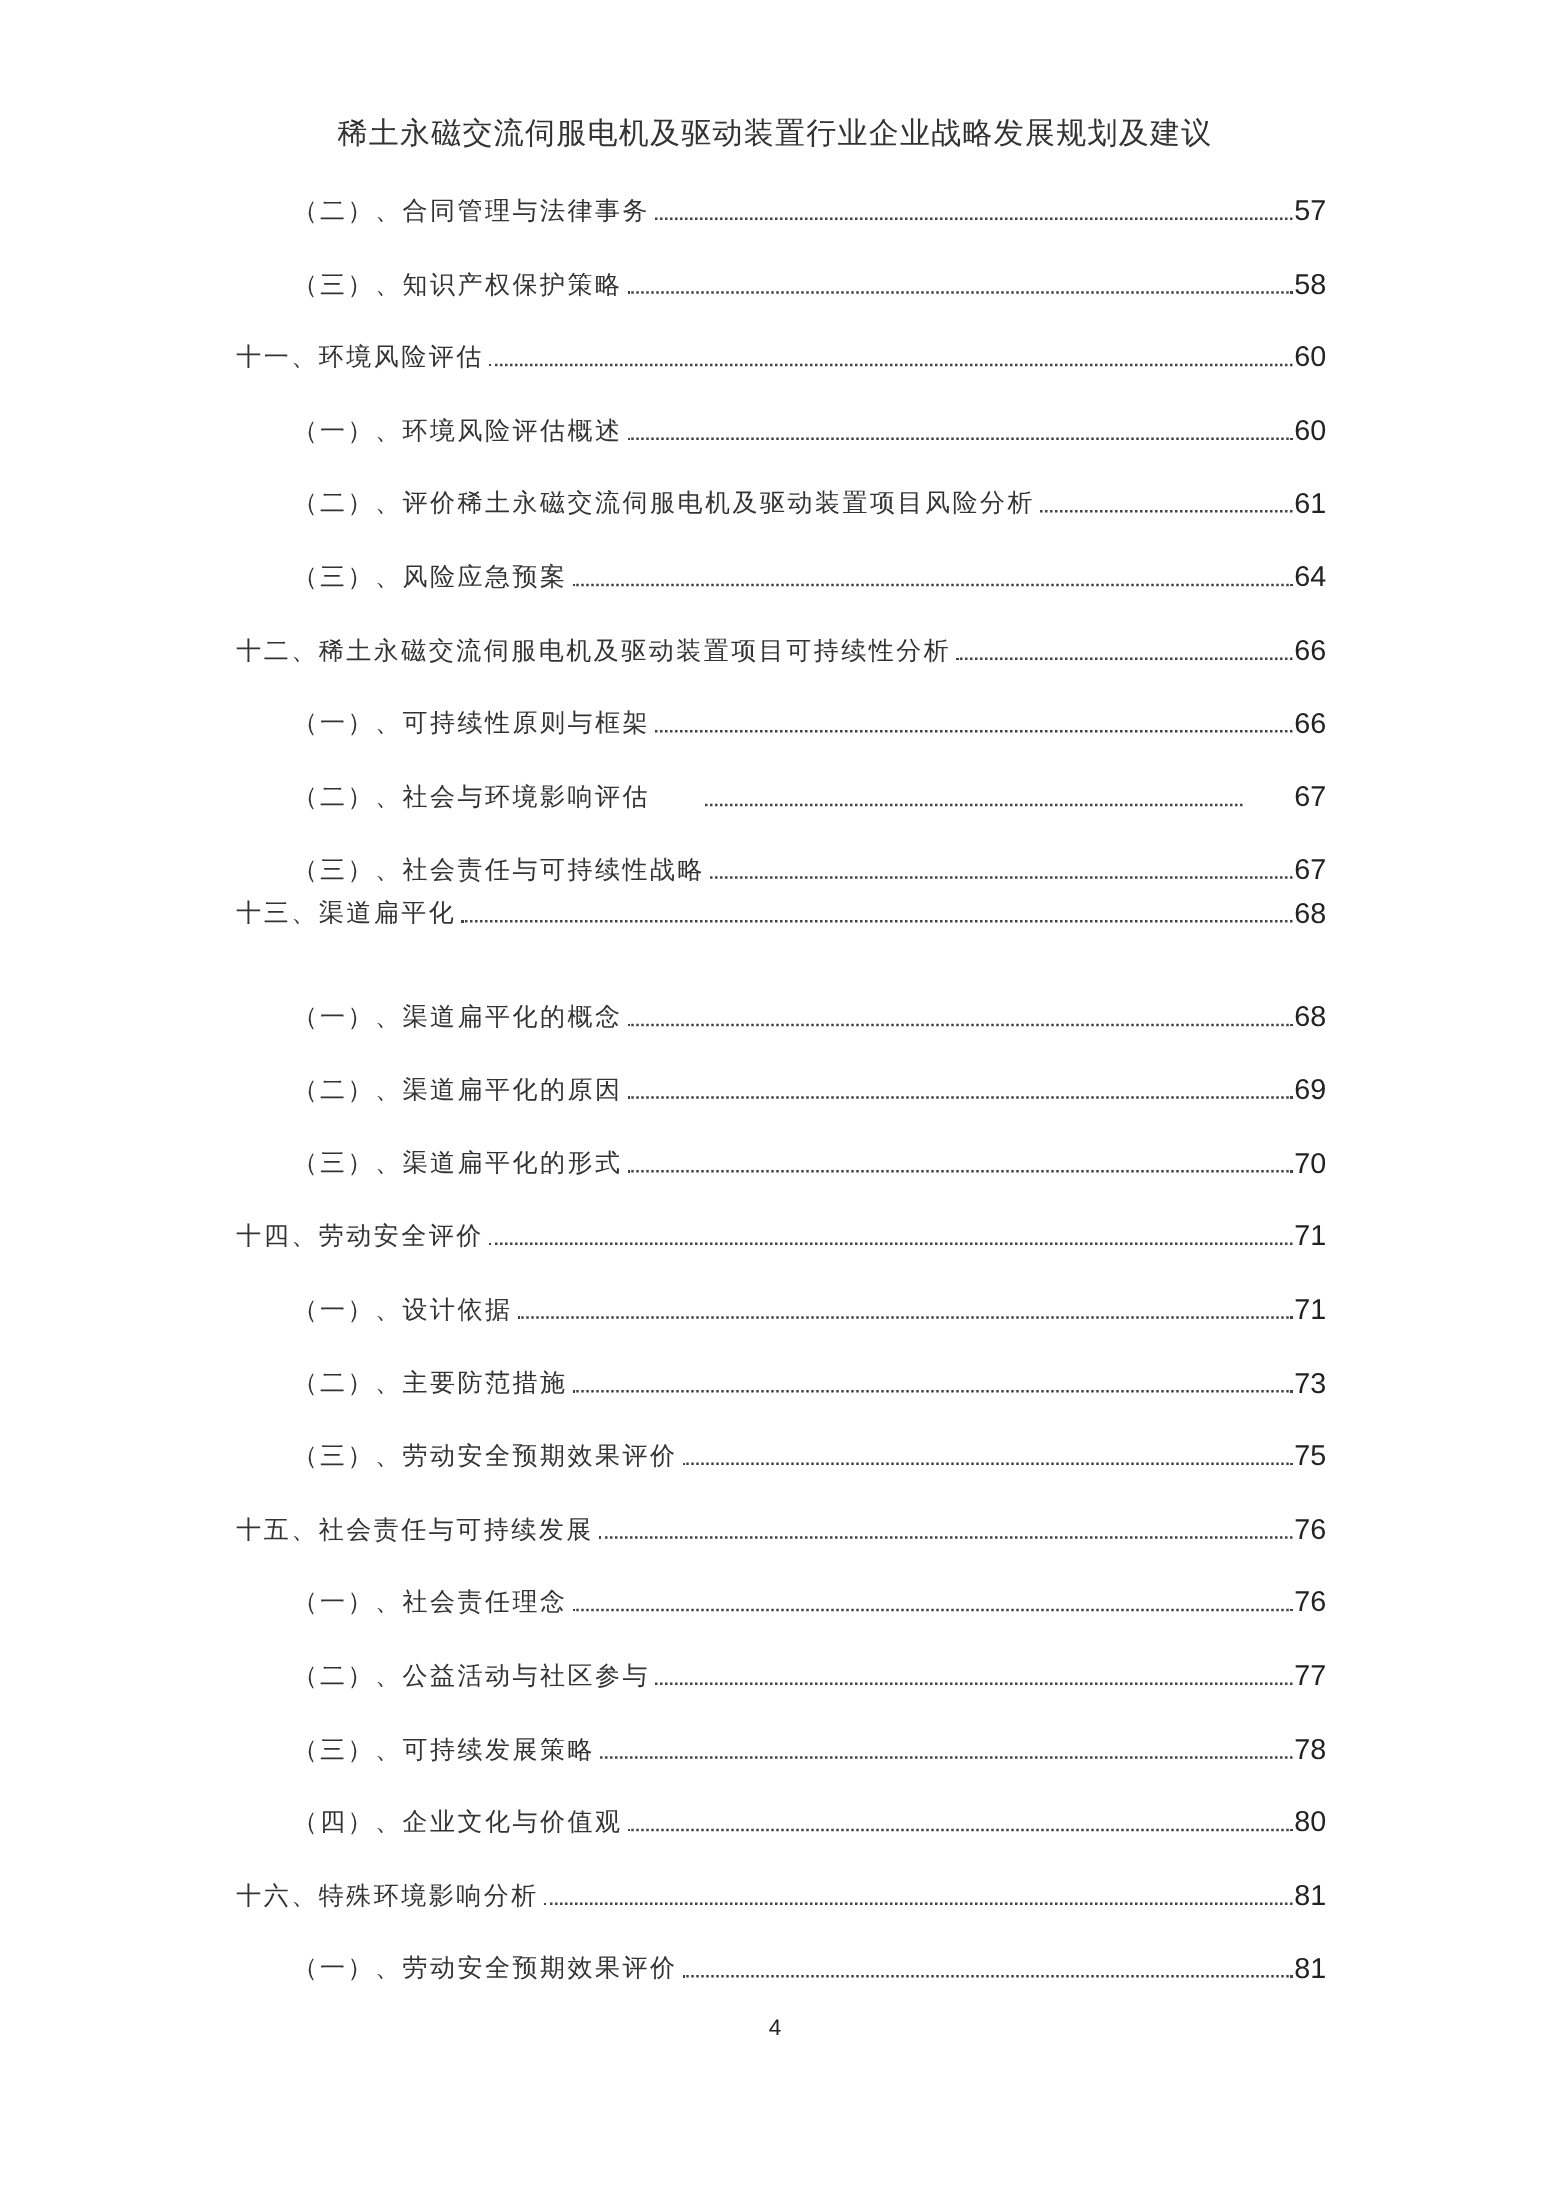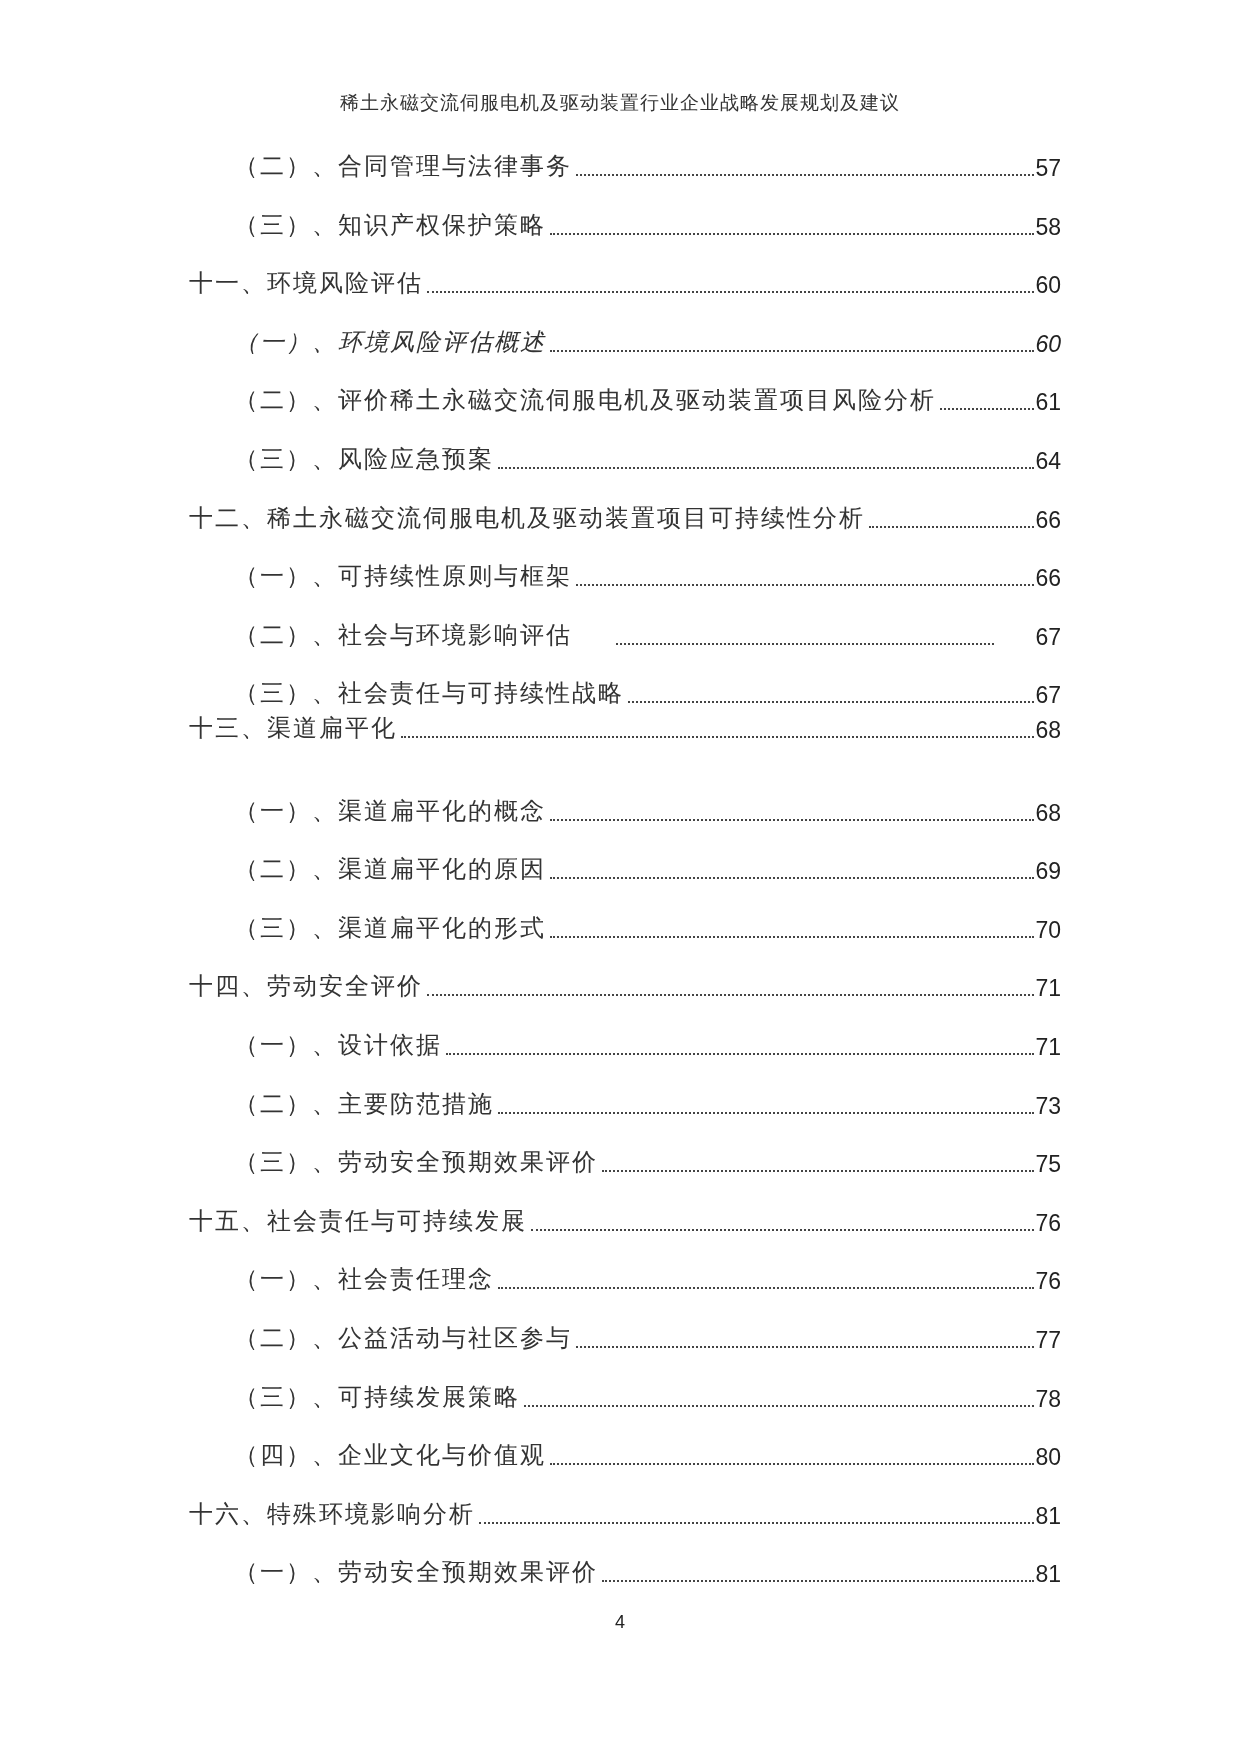--- a/index.html
+++ b/index.html
@@ -1,22 +1,22 @@
 <!DOCTYPE html>
 <html><head>
 <meta charset="utf-8">
 <style>
   html, body { margin: 0; padding: 0; background: #ffffff; }
   body { width: 1240px; height: 1753px; position: relative; overflow: hidden;
          font-family: "DejaVu Sans", "Liberation Sans", sans-serif; color: #222; }
   .header { position: absolute; top: 90px; left: 0; width: 1240px; text-align: center;
-            font-size: 19px; color: #333; letter-spacing: 1px; }
+            font-size: 24px; color: #333; letter-spacing: 1px; }
   .toc { position: absolute; top: 152px; left: 189px; width: 872px; }
   .row { position: absolute; left: 0; width: 872px; height: 30px; display: flex; align-items: flex-end; }
-  .row .label { white-space: nowrap; font-size: 24px; letter-spacing: 2px; color: #333; padding-right: 4px; }
+  .row .label { white-space: nowrap; font-size: 20px; letter-spacing: 2px; color: #333; padding-right: 4px; }
   .row .dots { flex: 1; border-bottom: 2px dotted #444; margin-bottom: 6px; height: 0; }
   .row .page { font-family: "Liberation Sans", sans-serif; font-size: 23px; color: #222; padding-left: 1px; }
   .row.l2 .label { padding-left: 45px; }
   .footer { position: absolute; top: 1612px; left: 0; width: 1240px; text-align: center;
             font-family: "Liberation Sans", sans-serif; font-size: 18px; color: #222; }
 </style>
 </head>
 <body>
 
 <div class="header">稀土永磁交流伺服电机及驱动装置行业企业战略发展规划及建议</div>
@@ -30,21 +30,21 @@
     <div class="row l2" style="top: 58.6px;">
       <span class="label">（三）、知识产权保护策略</span>
       <span class="dots"></span>
       <span class="page">58</span>
     </div>
     <div class="row l1" style="top: 117.2px;">
       <span class="label">十一、环境风险评估</span>
       <span class="dots"></span>
       <span class="page">60</span>
     </div>
-    <div class="row l2" style="top: 175.8px; font-style: italic;">
+    <div class="row l2" style="top: 175.8px;">
       <span class="label">（一）、环境风险评估概述</span>
       <span class="dots"></span>
       <span class="page">60</span>
     </div>
     <div class="row l2" style="top: 234.4px;">
       <span class="label">（二）、评价稀土永磁交流伺服电机及驱动装置项目风险分析</span>
       <span class="dots"></span>
       <span class="page">61</span>
     </div>
     <div class="row l2" style="top: 293px;">

